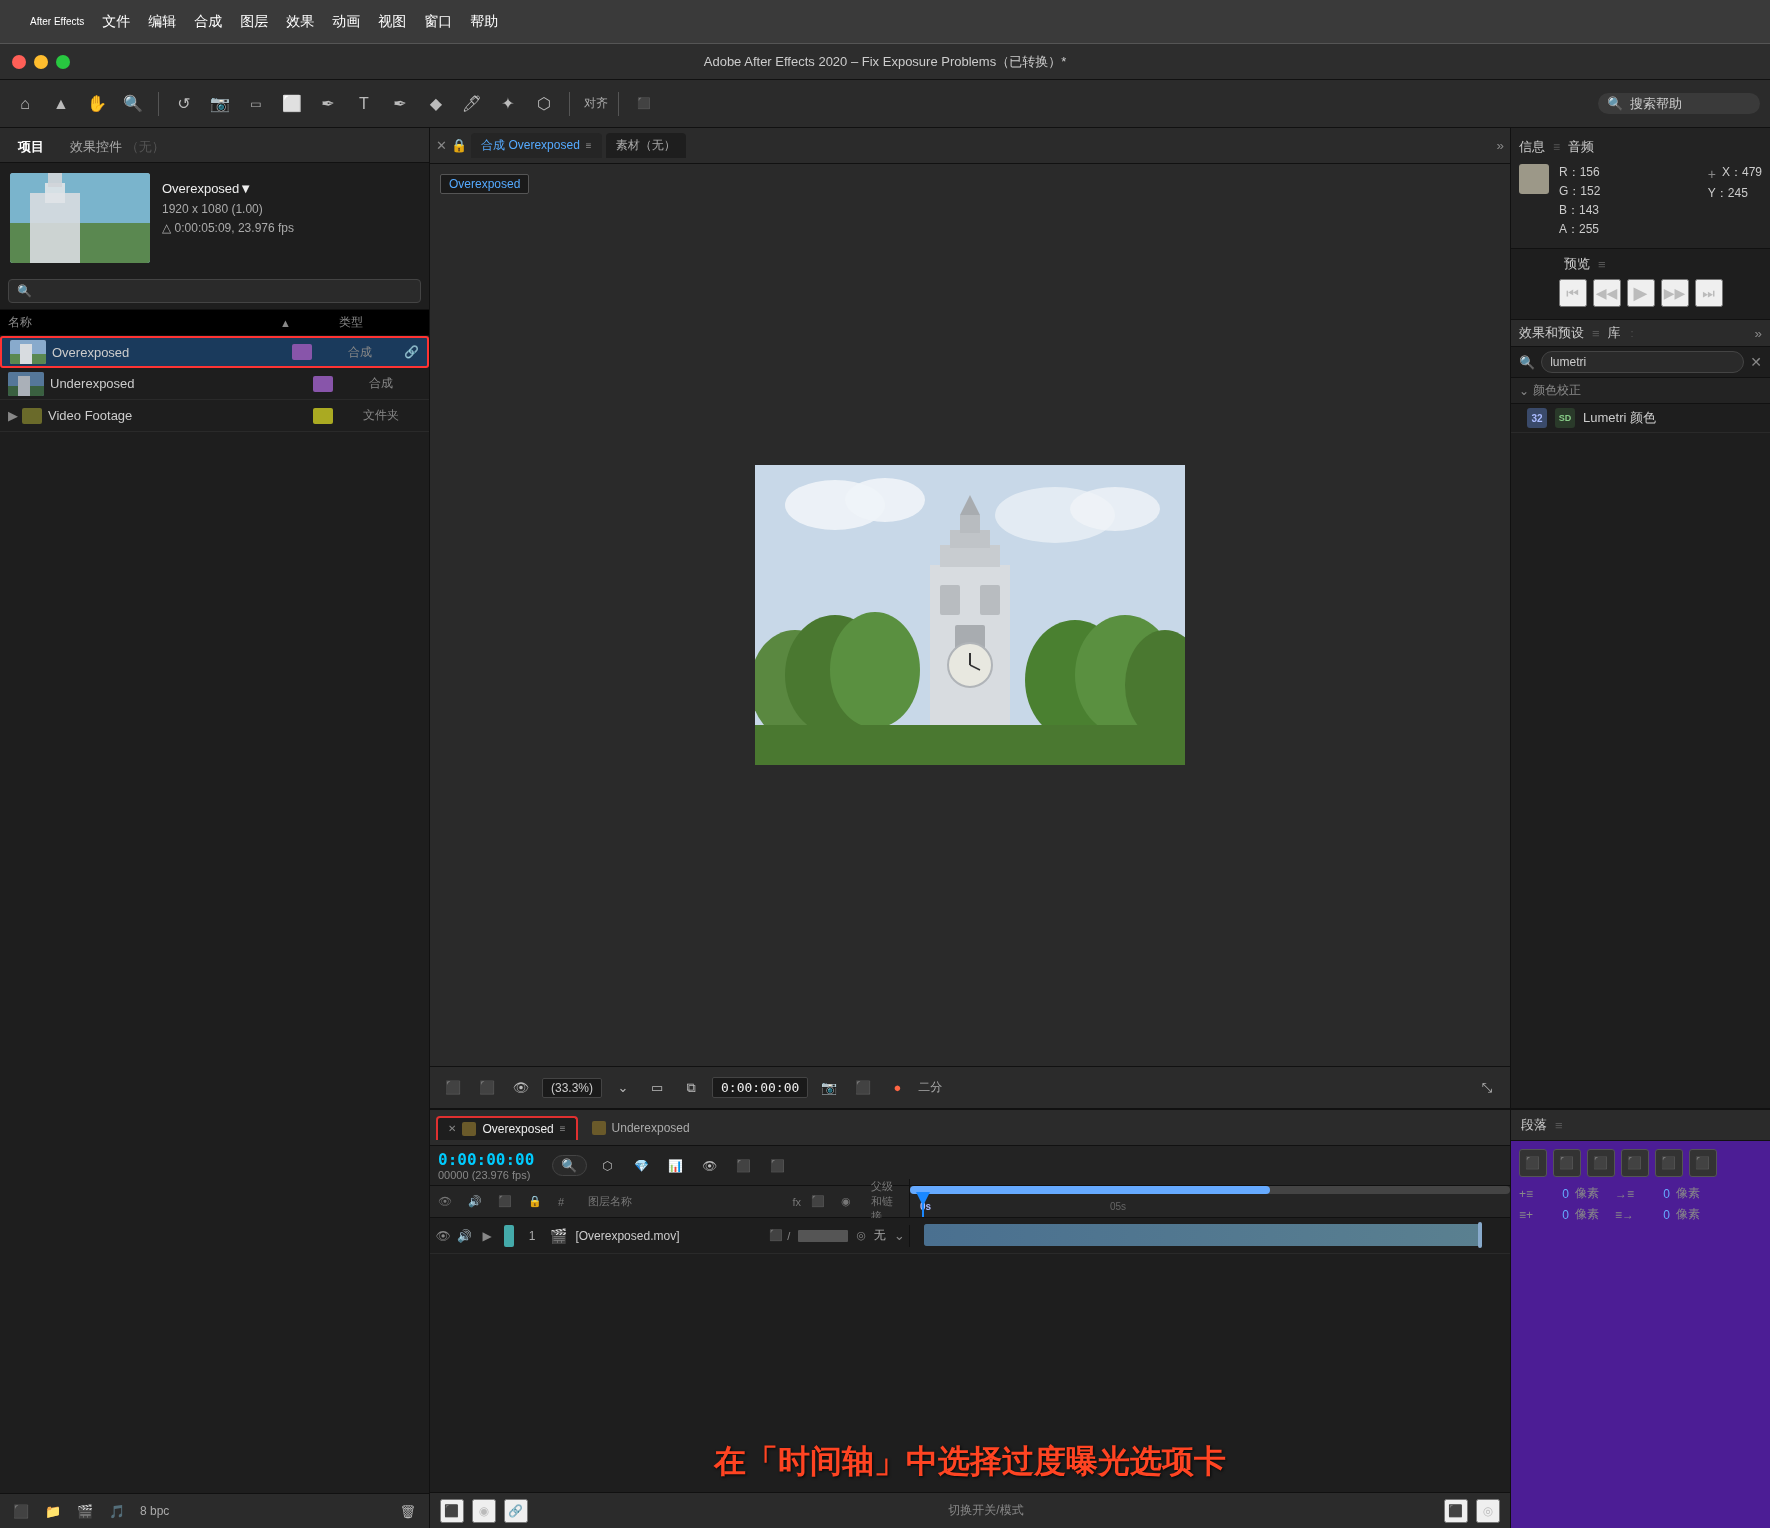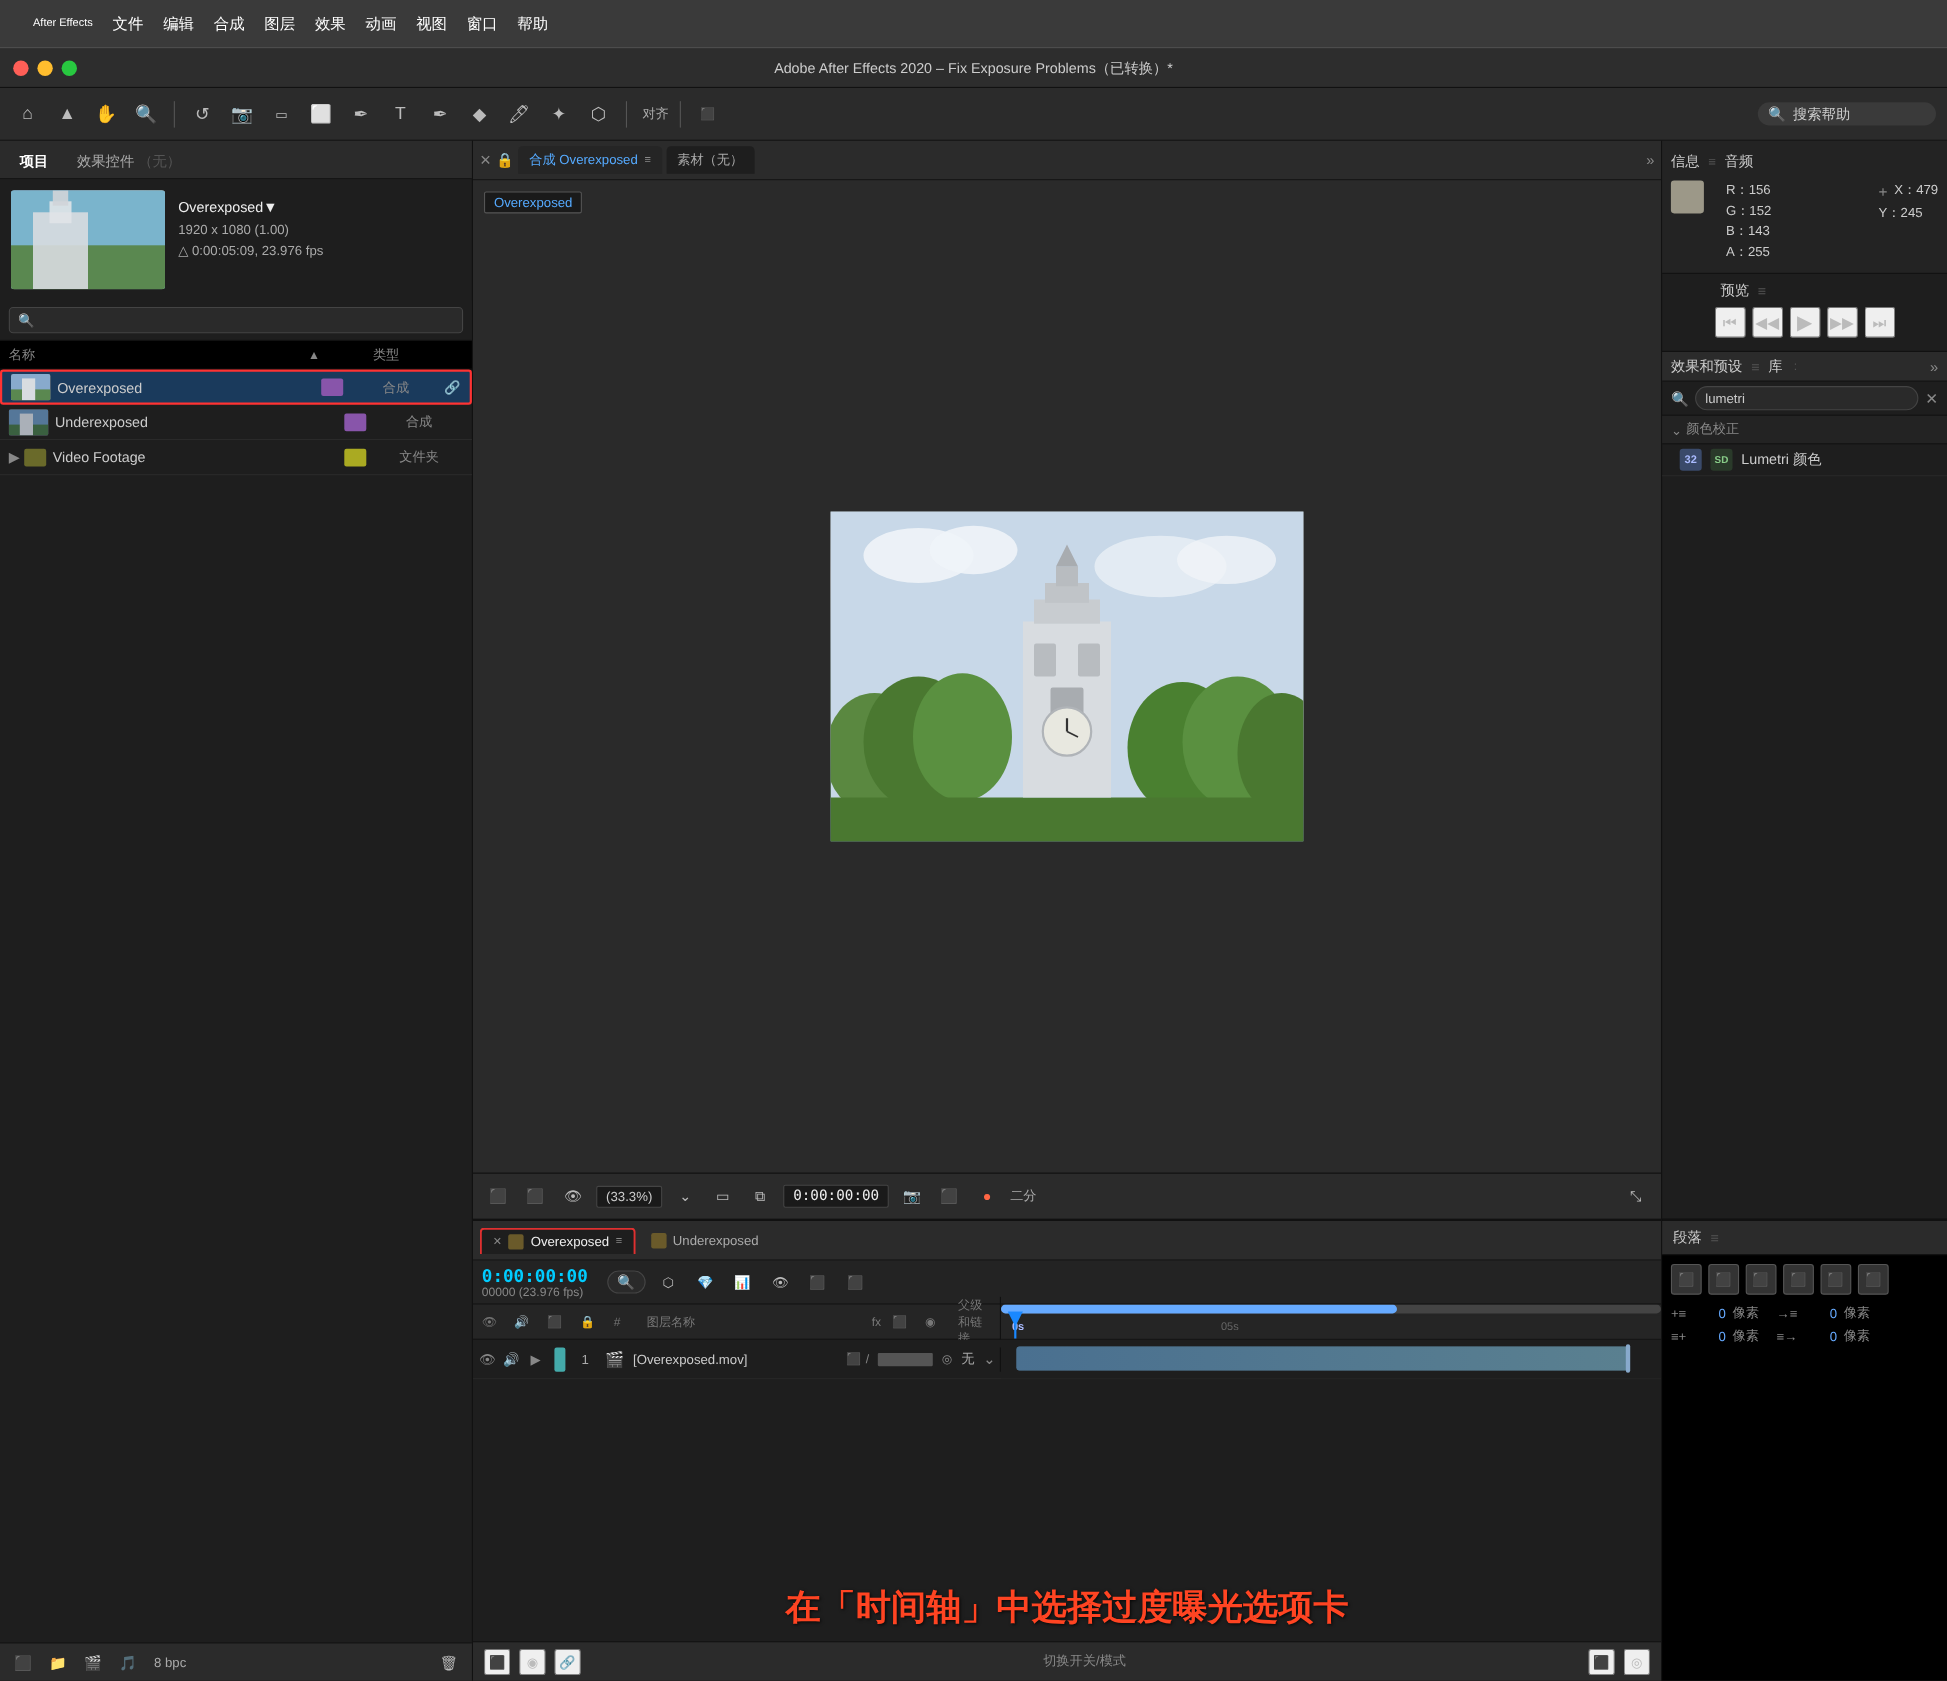--- a/index.html
+++ b/index.html
@@ -974,21 +974,21 @@
   </div>
 
   <div class="right-panel">
 
     <div class="info-panel">
       <div style="display:flex; align-items:center; padding:2px 0; margin-bottom:6px; gap:8px;">
         <span>信息</span>
         <span style="color:#555; font-size:12px;">≡</span>
         <span>音频</span>
       </div>
-      <div style="display:flex; gap:10px;justify-content:flex-end;">
+      <div style="display:flex; justify-content:flex-end;">
         <div class="color-swatch"></div>
         <div>
           <div class="info-row">
             <span>R：156</span>
           </div>
           <div class="info-row">
             <span>G：152</span>
           </div>
           <div class="info-row">
             <span>B：143</span>
@@ -1044,21 +1044,21 @@
       </div>
       <div class="effects-item">
         <div class="effect-icon-sq">32</div>
         <div class="effect-icon-8bit">SD</div>
         <span>Lumetri 颜色</span>
       </div>
     </div>
 
     <div style="flex:1;"></div>
 
-    <div style="height:420px; background:#000000; border-top:2px solid #111;">
+    <div style="height:420px; background:#4c1d95; border-top:2px solid #111;">
       <div class="segments-header">
         <span>段落</span>
         <span style="color:#555;">≡</span>
       </div>
 
       <div class="align-panel">
         <div class="align-row">
           <button class="align-btn">⬛</button>
           <button class="align-btn">⬛</button>
           <button class="align-btn">⬛</button>

